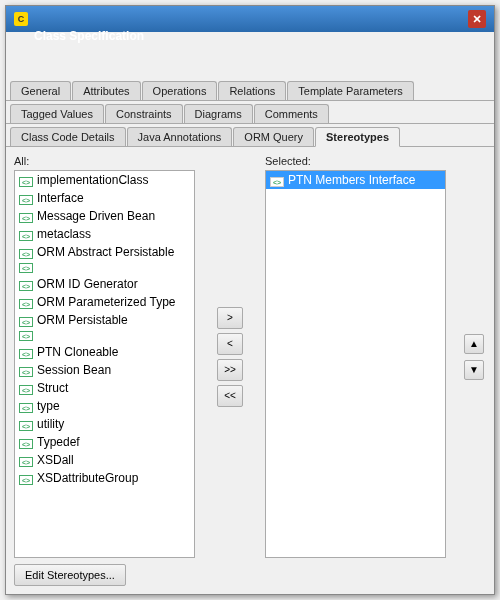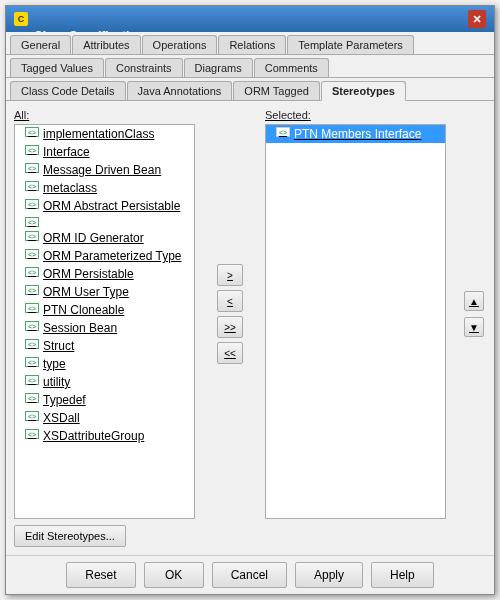--- a/index.html
+++ b/index.html
@@ -68,20 +68,21 @@
       font-size: 11px;
       display: flex;
       align-items: center;
       justify-content: center;
       font-weight: bold;
     }
 
     .tabs-container {
       background: #f0f0f0;
       flex-shrink: 0;
+      margin-top: 46px;
     }
     .tab-row {
       display: flex;
       border-bottom: 1px solid #aaa;
       padding-left: 4px;
       padding-top: 3px;
       gap: 1px;
     }
     .tab {
       padding: 3px 10px;
@@ -109,21 +110,20 @@
       display: flex;
       flex-direction: column;
       overflow: hidden;
     }
 
     .lists-container {
       display: flex;
       flex: 1;
       gap: 16px;
       overflow: hidden;
-      text-decoration: underline;
     }
 
     .list-panel {
       display: flex;
       flex-direction: column;
       flex: 1;
       overflow: hidden;
     }
     .list-label {
       font-size: 11px;
@@ -132,22 +132,22 @@
     }
     .list-box {
       flex: 1;
       background: white;
       border: 1px solid #aaa;
       overflow-y: auto;
       overflow-x: hidden;
     }
     .list-item {
       display: flex;
-      align-items: flex-start;
-      padding: 2px 10px;
+      align-items: flex-end;
+      padding: 2px 4px;
       cursor: pointer;
       gap: 4px;
       white-space: nowrap;
     }
     .list-item.selected {
       background: #3399ff;
       color: white;
     }
     .list-item-icon {
       width: 14px;
@@ -271,21 +271,21 @@
     </div>
     <div class="tab-row">
       <div class="tab">Tagged Values</div>
       <div class="tab">Constraints</div>
       <div class="tab">Diagrams</div>
       <div class="tab">Comments</div>
     </div>
     <div class="tab-row">
       <div class="tab">Class Code Details</div>
       <div class="tab">Java Annotations</div>
-      <div class="tab">ORM Tagged</div>
+      <div class="tab">ORM Query</div>
       <div class="tab active">Stereotypes</div>
     </div>
   </div>
 
   <div class="content-area">
     <div class="lists-container">
 
       <div class="list-panel">
         <div class="list-label">All:</div>
         <div class="list-box">
@@ -319,21 +319,20 @@
           <div class="list-item">
             <div class="list-item-icon">&lt;&gt;</div>
             <span>ORM Parameterized Type</span>
           </div>
           <div class="list-item">
             <div class="list-item-icon">&lt;&gt;</div>
             <span>ORM Persistable</span>
           </div>
           <div class="list-item">
             <div class="list-item-icon">&lt;&gt;</div>
-            <span>ORM User Type</span>
           </div>
           <div class="list-item">
             <div class="list-item-icon">&lt;&gt;</div>
             <span>PTN Cloneable</span>
           </div>
           <div class="list-item">
             <div class="list-item-icon">&lt;&gt;</div>
             <span>Session Bean</span>
           </div>
           <div class="list-item">
@@ -382,20 +381,13 @@
 
       <div class="right-arrows">
         <button class="up-down-btn">▲</button>
         <button class="up-down-btn">▼</button>
       </div>
     </div>
 
     <button class="edit-stereotypes-btn">Edit Stereotypes...</button>
   </div>
 
-  <div class="footer">
-    <button class="footer-btn">Reset</button>
-    <button class="footer-btn">OK</button>
-    <button class="footer-btn">Cancel</button>
-    <button class="footer-btn">Apply</button>
-    <button class="footer-btn">Help</button>
-  </div>
 </div>
 
 </body></html>

